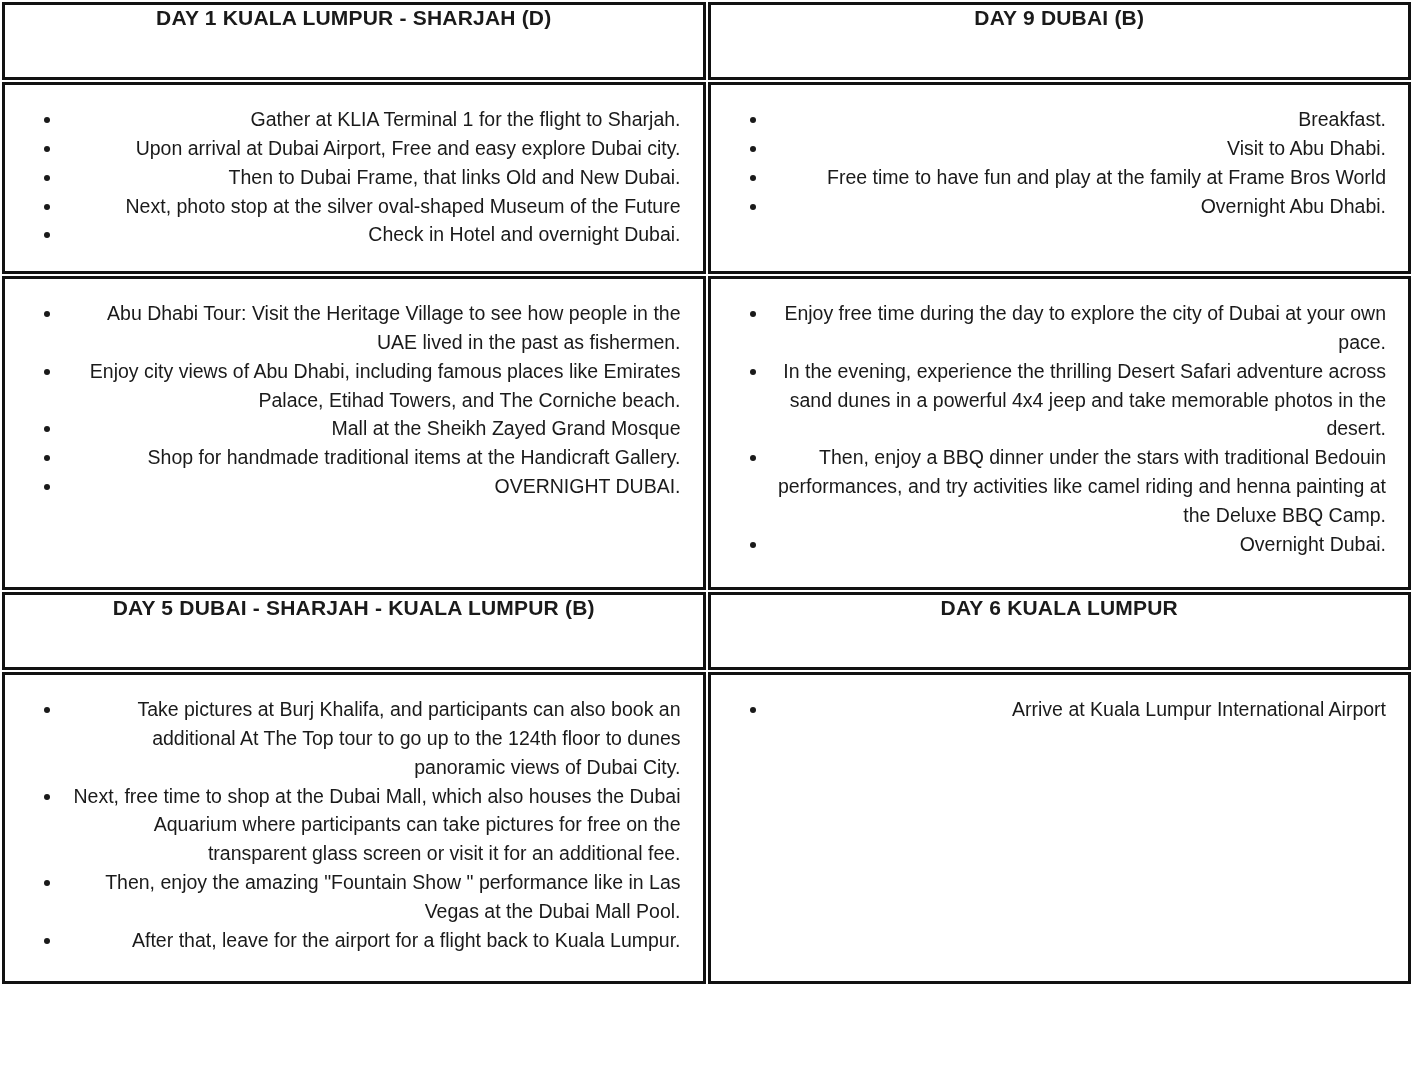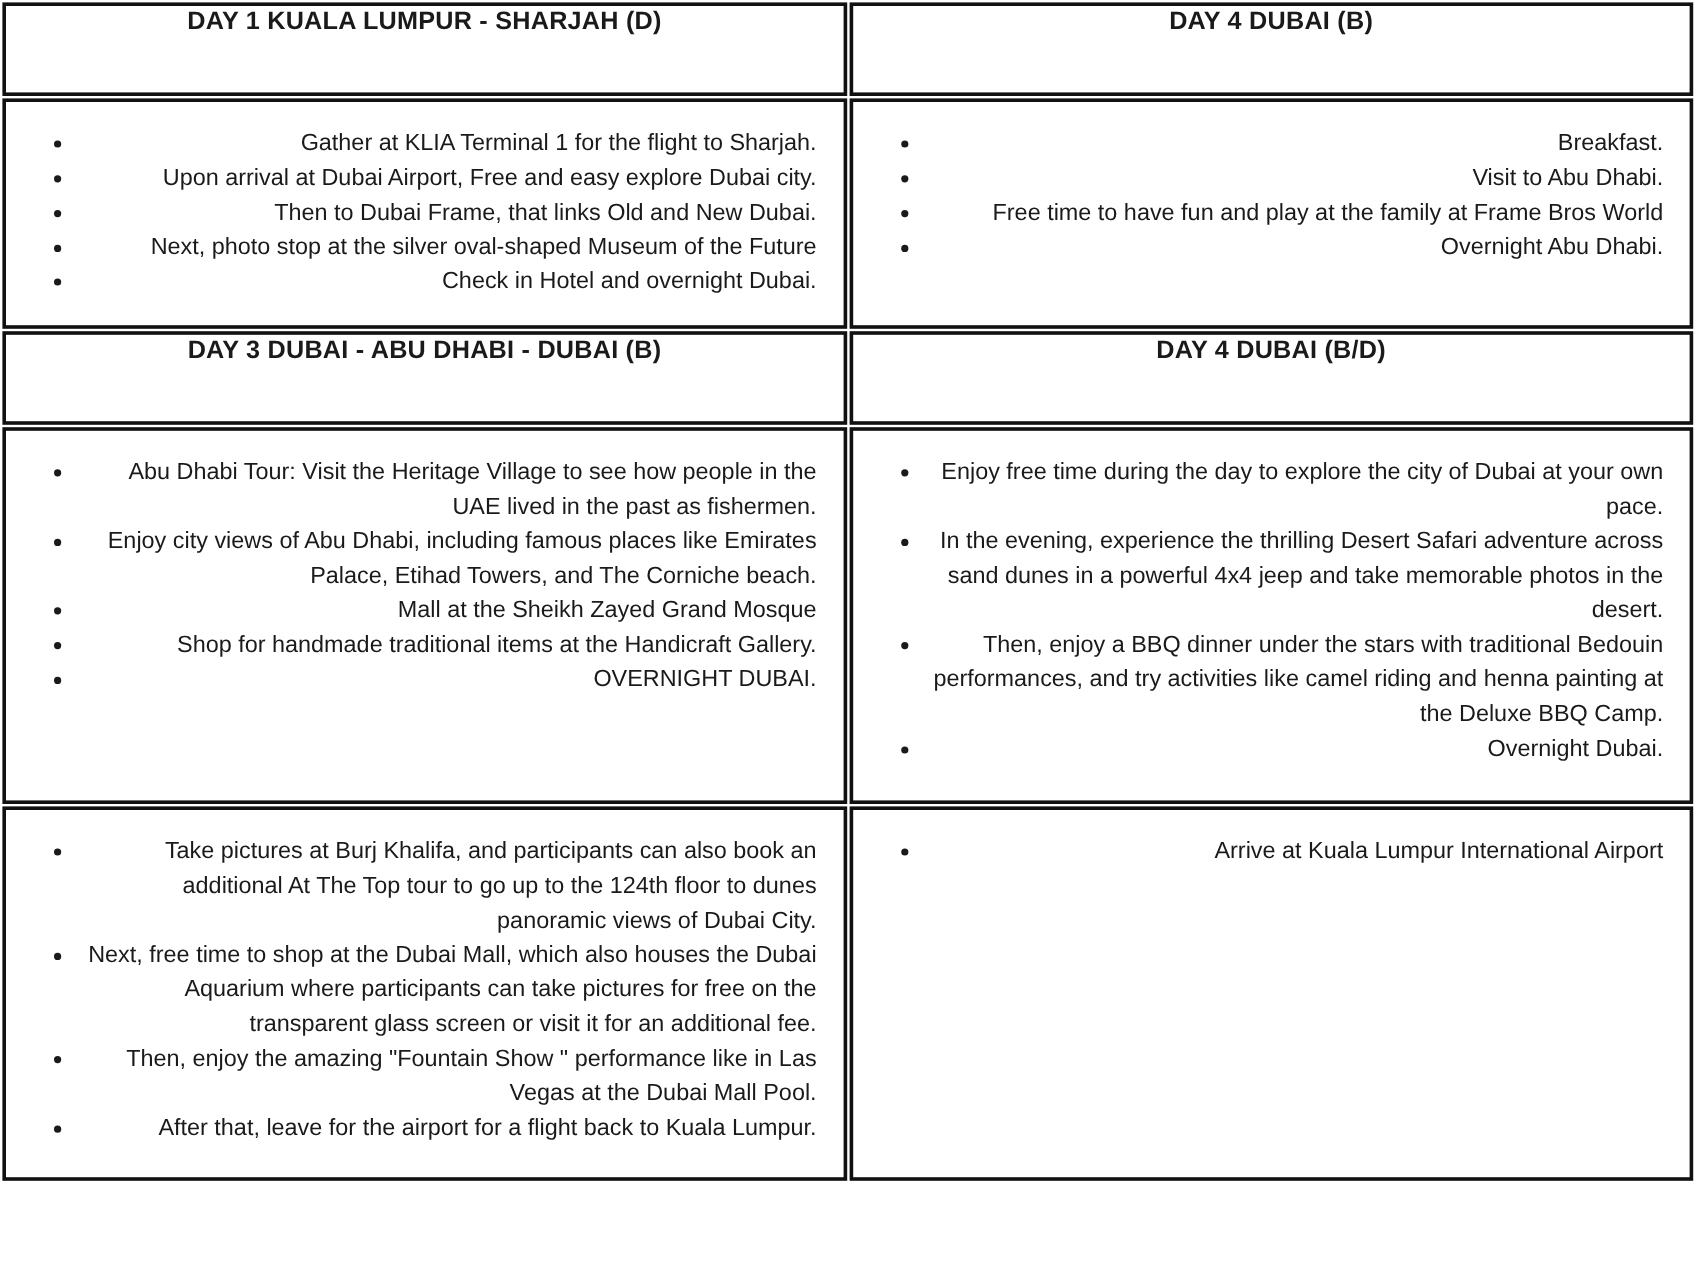--- a/index.html
+++ b/index.html
@@ -67,21 +67,21 @@
 <body>
 
 <div class="canvas">
   <table class="itinerary">
     <tbody>
         <tr class="r-hdr">
       <td class="hdr">
         <div class="hdr-text">DAY 1 KUALA LUMPUR - SHARJAH (D)</div>
       </td>
       <td class="hdr">
-        <div class="hdr-text">DAY 4 DUBAI (B)</div>
+        <div class="hdr-text">DAY 9 DUBAI (B)</div>
       </td>
     </tr>
     <tr class="r-body1">
       <td class="body">
         <ul class="activities">
               <li>Gather at KLIA Terminal 1 for the flight to Sharjah.</li>
               <li>Upon arrival at Dubai Airport, Free and easy explore Dubai city.</li>
               <li>Then to Dubai Frame, that links Old and New Dubai.</li>
               <li>Next, photo stop at the silver oval-shaped Museum of the Future</li>
               <li>Check in Hotel and overnight Dubai.</li>
@@ -89,45 +89,45 @@
       </td>
       <td class="body">
         <ul class="activities">
               <li>Breakfast.</li>
               <li>Visit to Abu Dhabi.</li>
               <li>Free time to have fun and play at the family at Frame Bros World</li>
               <li>Overnight Abu Dhabi.</li>
             </ul>
       </td>
     </tr>
-    <tr class="r-hdr">
-      <td class="hdr">
-        <div class="hdr-text">DAY 3 DUBAI - ABU DHABI - DUBAI (B)</div>
-      </td>
-      <td class="hdr">
-        <div class="hdr-text">DAY 4 DUBAI (B/D)</div>
-      </td>
-    </tr>
     <tr class="r-body2">
       <td class="body">
         <ul class="activities">
               <li>Abu Dhabi Tour: Visit the Heritage Village to see how people in the UAE lived in the past as fishermen.</li>
               <li>Enjoy city views of Abu Dhabi, including famous places like Emirates Palace, Etihad Towers, and The Corniche beach.</li>
               <li>Mall at the Sheikh Zayed Grand Mosque</li>
               <li>Shop for handmade traditional items at the Handicraft Gallery.</li>
               <li>OVERNIGHT DUBAI.</li>
             </ul>
       </td>
       <td class="body">
         <ul class="activities">
               <li>Enjoy free time during the day to explore the city of Dubai at your own pace.</li>
               <li>In the evening, experience the thrilling Desert Safari adventure across sand dunes in a powerful 4x4 jeep and take memorable photos in the desert.</li>
               <li>Then, enjoy a BBQ dinner under the stars with traditional Bedouin performances, and try activities like camel riding and henna painting at the Deluxe BBQ Camp.</li>
               <li>Overnight Dubai.</li>
             </ul>
+      </td>
+    </tr>
+    <tr class="r-hdr">
+      <td class="hdr">
+        <div class="hdr-text">DAY 5 DUBAI - SHARJAH - KUALA LUMPUR (B)</div>
+      </td>
+      <td class="hdr">
+        <div class="hdr-text">DAY 6 KUALA LUMPUR</div>
       </td>
     </tr>
     <tr class="r-body3">
       <td class="body">
         <ul class="activities">
               <li>Take pictures at Burj Khalifa, and participants can also book an additional At The Top tour to go up to the 124th floor to dunes panoramic views of Dubai City.</li>
               <li>Next, free time to shop at the Dubai Mall, which also houses the Dubai Aquarium where participants can take pictures for free on the transparent glass screen or visit it for an additional fee.</li>
               <li>Then, enjoy the amazing "Fountain Show " performance like in Las Vegas at the Dubai Mall Pool.</li>
               <li>After that, leave for the airport for a flight back to Kuala Lumpur.</li>
             </ul>

